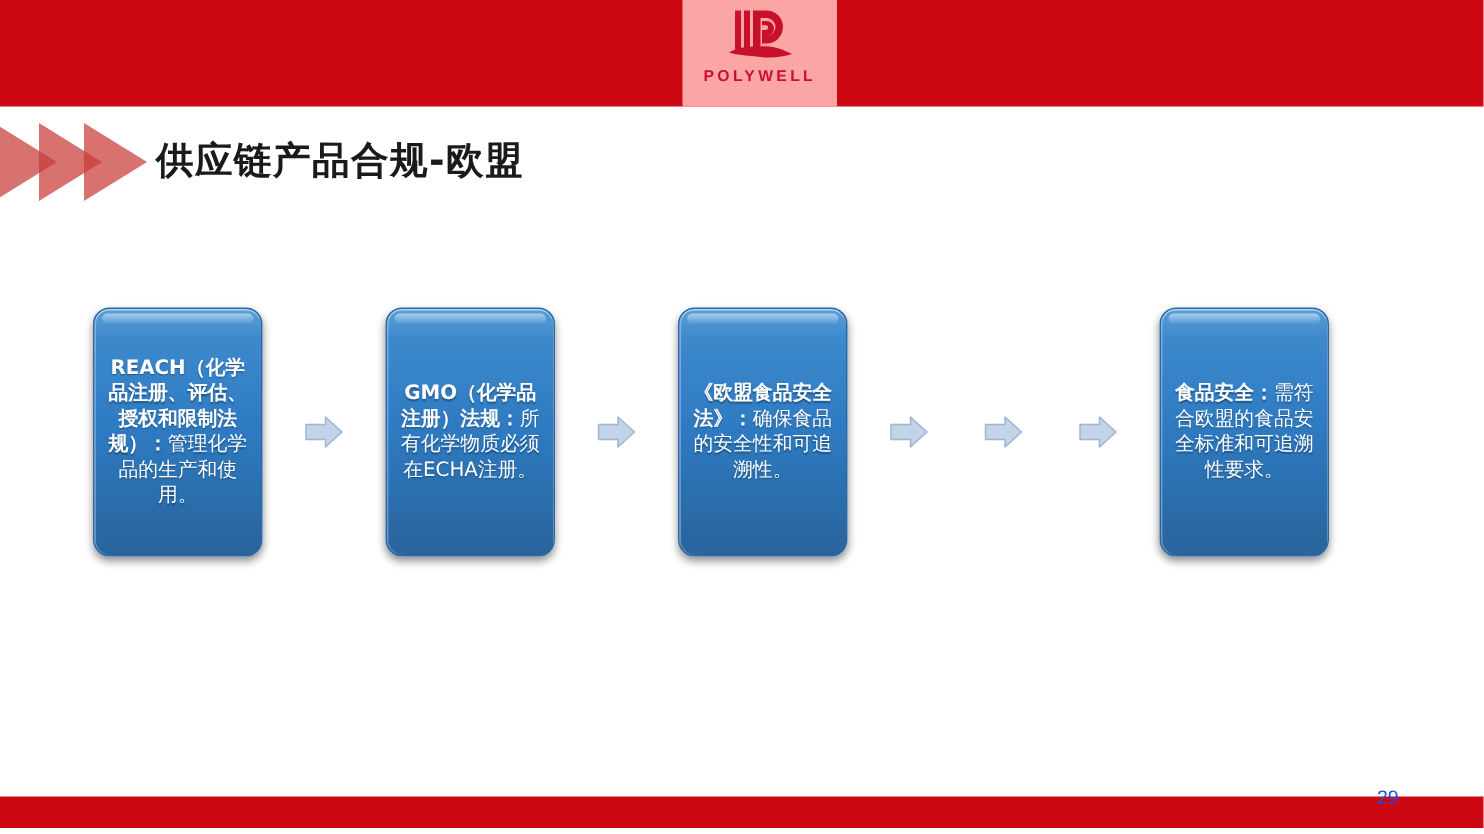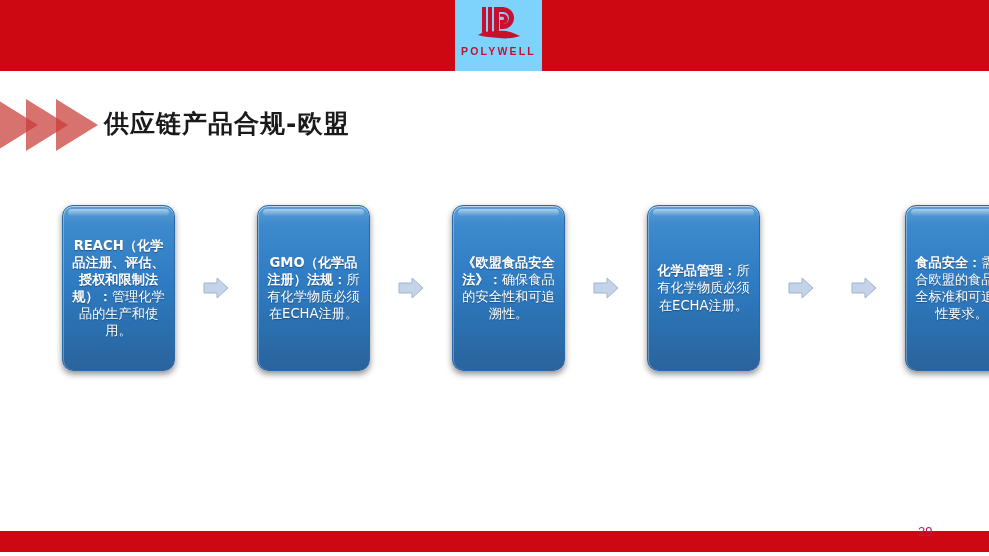--- a/index.html
+++ b/index.html
@@ -19,23 +19,23 @@
   .header-band {
     position: absolute;
     left: 0; top: 0;
     width: 989px;
     height: 71px;
     background: #ce0812;
   }
   .logo-plate {
     position: absolute;
     left: 455px; top: 0;
-    width: 87px;
+    width: 103px;
     height: 71px;
-    background: #7dd3fc;
+    background: #fca5a5;
     display: flex;
     flex-direction: column;
     align-items: center;
     justify-content: flex-start;
     padding-top: 4px;
     box-sizing: border-box;
   }
   .logo-mark {
     width: 46px;
     height: 40px;
@@ -46,21 +46,21 @@
     letter-spacing: 2.2px;
     font-weight: bold;
     color: #c8102e;
     margin-top: 1px;
     font-family: "Liberation Sans", sans-serif;
   }
 
   
   .title-row {
     position: absolute;
-    left: 0; top: 87px;
+    left: 0; top: 70px;
     width: 810px;
     height: 74px;
   }
   .chev {
     position: absolute;
     width: 0; height: 0;
     border-top: 26px solid transparent;
     border-bottom: 26px solid transparent;
     border-left: 42px solid rgba(200, 60, 55, 0.72);
     top: 12px;
@@ -157,21 +157,21 @@
     left: 0; top: 531px;
     width: 989px;
     height: 21px;
     background: #ce0812;
   }
   .page-number {
     position: absolute;
     left: 918px;
     top: 524px;
     font-size: 13px;
-    color: #be185d;
+    color: #1d4ed8;
     font-family: "Liberation Sans", sans-serif;
   }
 </style>
 </head>
 <body>
 
 <div class="header-band"></div>
 
 <div class="logo-plate">
   <div class="logo-mark">
@@ -219,23 +219,20 @@
     <div class="flow-box">
       <div class="flow-text"><b>《欧盟食品安全法》：</b><span>确保食品的安全性和可追溯性。</span></div>
     </div>
     <div class="flow-arrow">
       <span class="arrow-glyph">
         <svg width="26" height="22" viewBox="0 0 26 22" xmlns="http://www.w3.org/2000/svg">
           <path d="M1 6 H14 V1 L25 11 L14 21 V16 H1 Z" fill="#C3D3E8" stroke="#9FB5D0" stroke-width="1" stroke-linejoin="round"></path>
         </svg>
       </span>
     </div>
-    <div class="flow-box">
-      <div class="flow-text"><b>化学品管理：</b><span>所有化学物质必须在ECHA注册。</span></div>
-    </div>
     <div class="flow-arrow">
       <span class="arrow-glyph">
         <svg width="26" height="22" viewBox="0 0 26 22" xmlns="http://www.w3.org/2000/svg">
           <path d="M1 6 H14 V1 L25 11 L14 21 V16 H1 Z" fill="#C3D3E8" stroke="#9FB5D0" stroke-width="1" stroke-linejoin="round"></path>
         </svg>
       </span>
     </div>
     <div class="flow-arrow">
       <span class="arrow-glyph">
         <svg width="26" height="22" viewBox="0 0 26 22" xmlns="http://www.w3.org/2000/svg">

